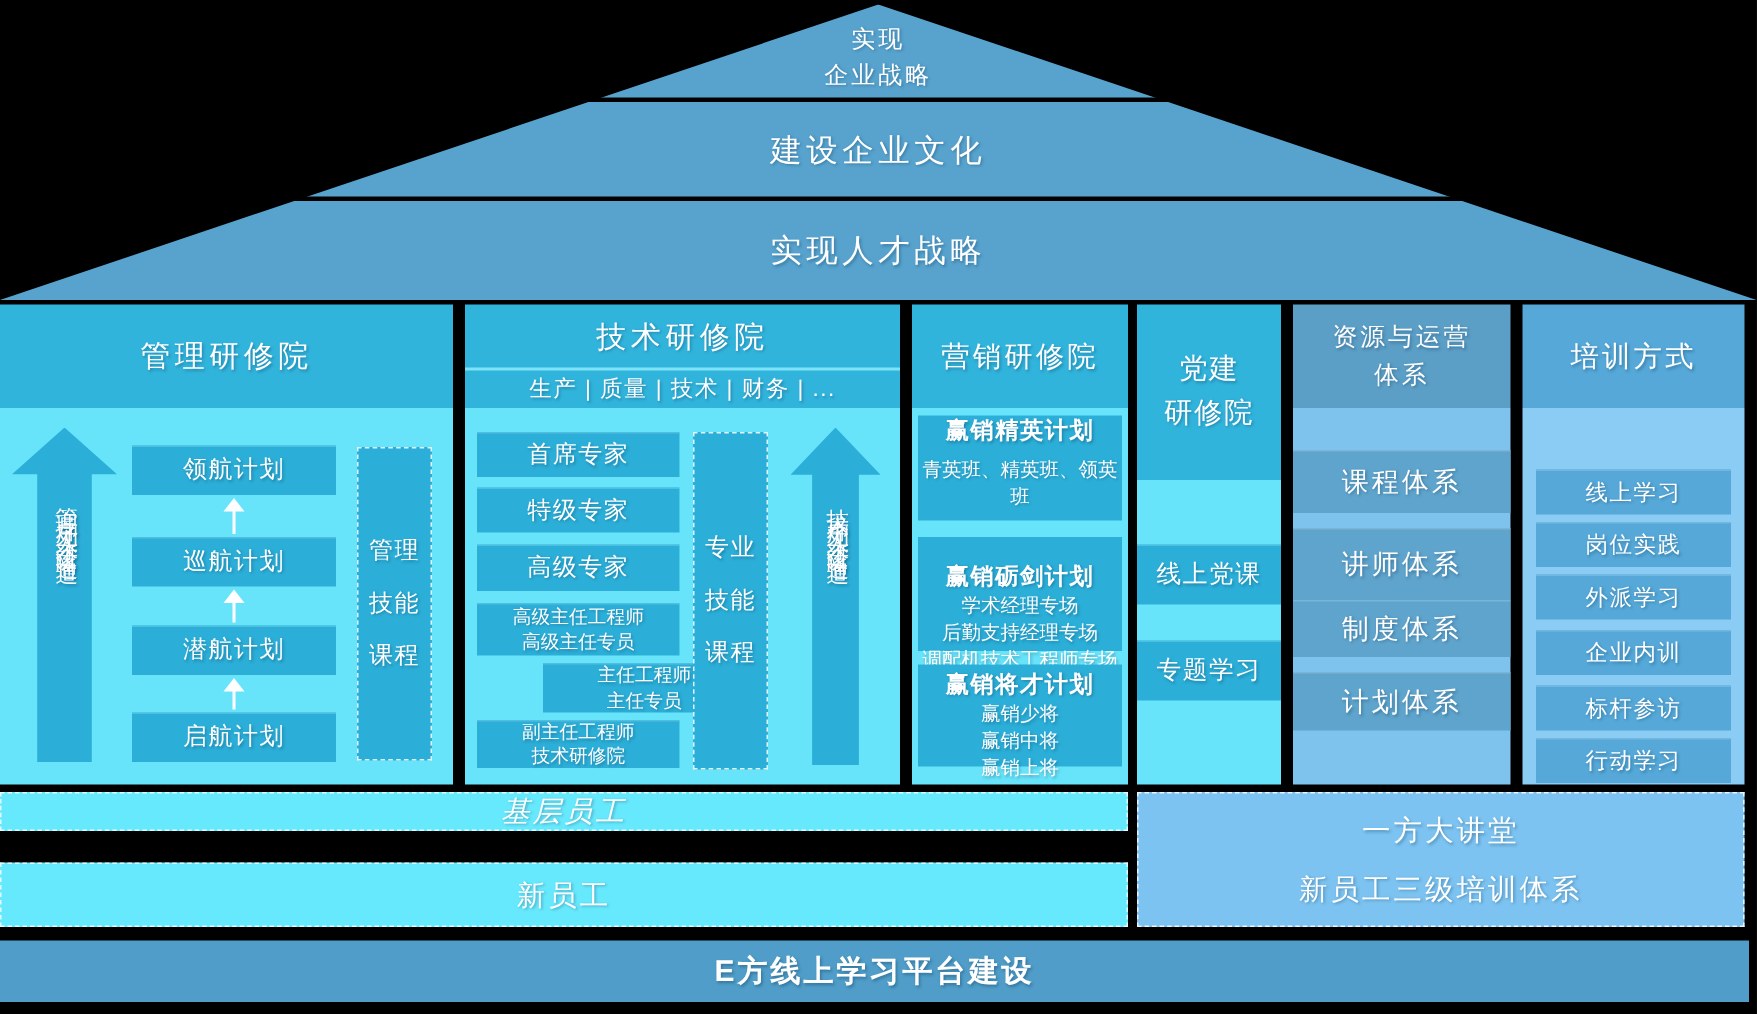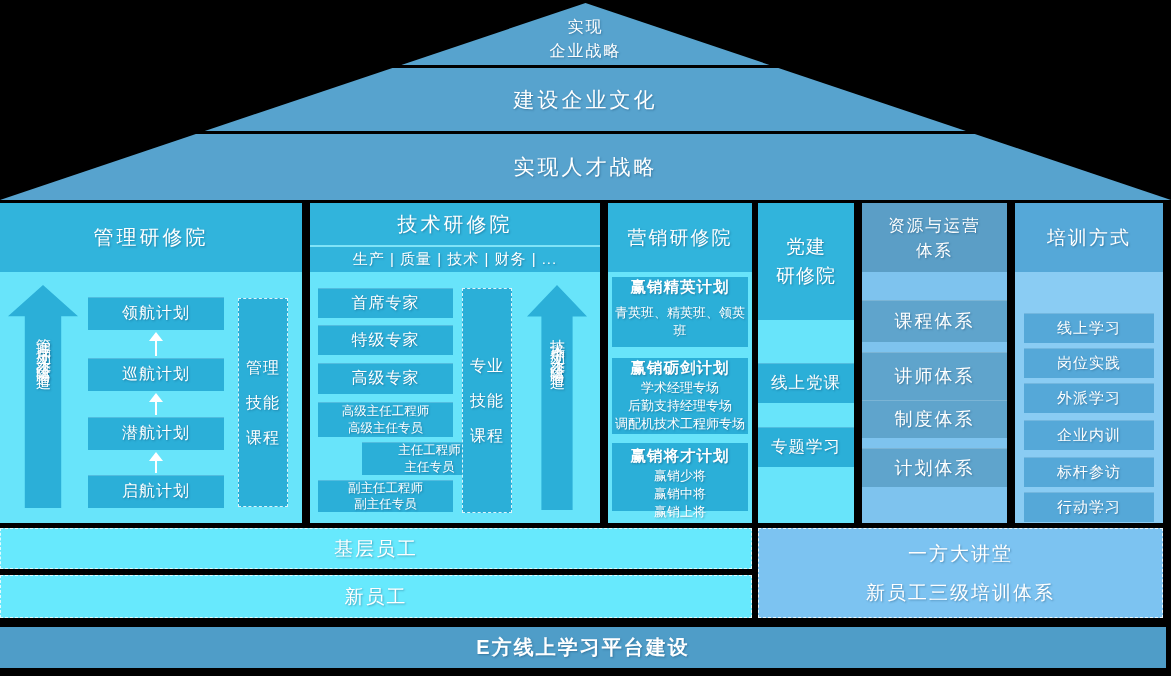--- a/index.html
+++ b/index.html
@@ -89,21 +89,21 @@
   .c6{left:1015px;width:148px;}
   .c6 .col-header{height:69px;background:var(--methods-header);font-size:19px;letter-spacing:2px;}
   .c6 .col-body{top:69px;height:251px;background:var(--methods-body);}
   .c6 .mitem{left:9px;width:130px;height:30px;background:var(--methods-box);font-size:15px;letter-spacing:1px;margin-top:20px;}
   .c6 .more{position:absolute;left:0;top:230px;width:100%;text-align:center;font-size:12px;letter-spacing:3px;}
 
   
   .rowbar{position:absolute;left:0;width:752px;background:var(--bottom-row);
     border:1.5px dashed rgba(255,255,255,.8);display:flex;align-items:center;justify-content:center;
     font-size:19px;letter-spacing:2px;}
-  .row1{top:528px;height:41px;}
+  .row1{top:528px;height:26px;font-style:italic;}
   .row2{top:575px;height:43px;}
   .rightbox{position:absolute;left:758px;top:528px;width:405px;height:90px;background:var(--right-box);
     border:1.5px dashed rgba(255,255,255,.85);display:flex;flex-direction:column;align-items:center;
     justify-content:center;gap:13px;font-size:19px;letter-spacing:2px;}
   .platformbar{position:absolute;left:0;top:627px;width:1166px;height:41px;background:var(--platform-bar);
     display:flex;align-items:center;justify-content:center;font-size:20px;font-weight:bold;letter-spacing:2px;}
 </style>
 </head>
 <body>
 
@@ -157,42 +157,42 @@
     </div>
     <div class="col-body">
       <div class="bluebox lvl txt" style="top:16px;height:30px;">首席专家</div>
       <div class="bluebox lvl txt" style="top:53px;height:30px;">特级专家</div>
       <div class="bluebox lvl txt" style="top:91px;height:31px;">高级专家</div>
       <div class="bluebox lvl small txt preline" style="top:130px;height:35px;">高级主任工程师
 高级主任专员</div>
       <div class="bluebox lvl small txt preline" style="top:170px;height:33px;margin-left:44px;">主任工程师
 主任专员</div>
       <div class="bluebox lvl small txt preline" style="top:208px;height:32px;">副主任工程师
-副主任专员</div>
+技术研修院</div>
       <div class="dashedbox" style="position:absolute;left:152px;top:16px;width:50px;height:225px;background:var(--box-blue);border:1.5px dashed rgba(255,255,255,.85);display:flex;align-items:center;justify-content:center;text-align:center;">
         <span class="txt preline" style="font-size:16px;line-height:2.2;letter-spacing:1px;">专业
 技能
 课程</span>
       </div>
       <div class="big-arrow" style="left:217px;top:13px;width:60px;height:225px;">
         <span class="v-label txt">技术序列人才进阶通道</span>
       </div>
     </div>
   </div>
 
   <div class="col c3">
     <div class="col-header">
       <span class="txt">营销研修院</span>
     </div>
     <div class="col-body">
       <div class="sec" style="top:5px;height:70px;">
         <div class="sec-title txt">赢销精英计划</div>
         <div class="sec-line txt" style="margin-top:6px;">青英班、精英班、领英班</div>
       </div>
-      <div class="sec" style="top:86px;height:76px;padding-top:0;">
+      <div class="sec" style="top:86px;height:76px;padding-top:16px;">
         <div class="sec-title txt">赢销砺剑计划</div>
         <div class="sec-line txt">学术经理专场</div>
         <div class="sec-line txt">后勤支持经理专场</div>
         <div class="sec-line txt">调配机技术工程师专场</div>
       </div>
       <div class="sec" style="top:171px;height:68px;padding-top:3px;">
         <div class="sec-title txt">赢销将才计划</div>
         <div class="sec-line txt">赢销少将</div>
         <div class="sec-line txt">赢销中将</div>
         <div class="sec-line txt">赢销上将</div>

